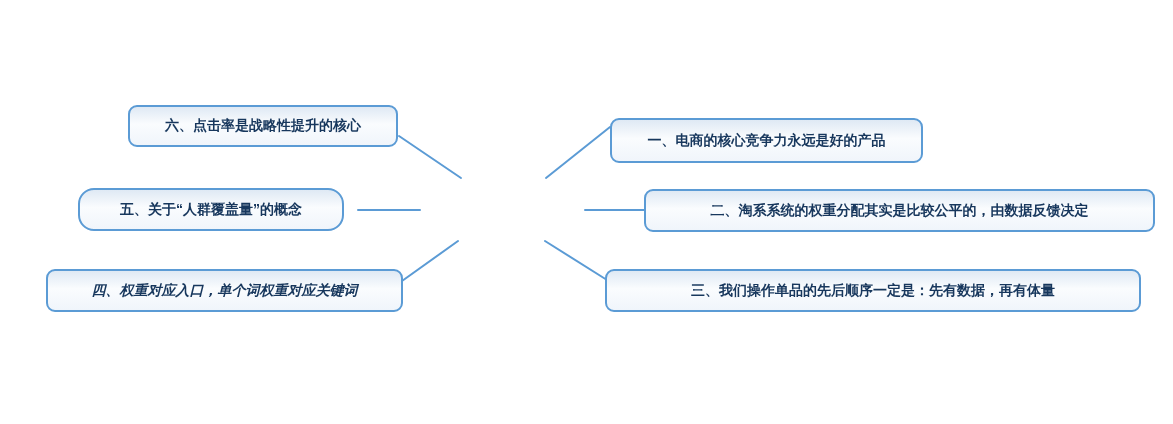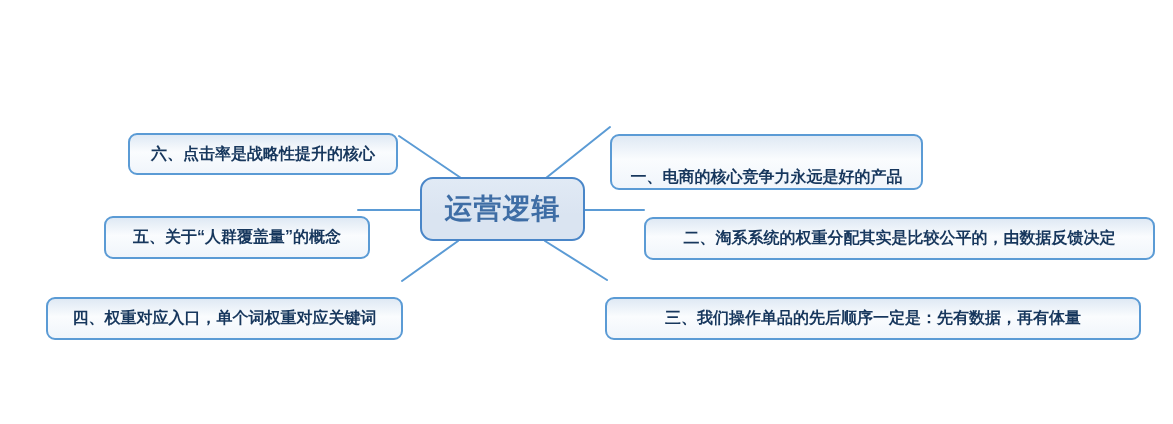--- a/index.html
+++ b/index.html
@@ -41,48 +41,44 @@
     color: var(--central-text, #3e6da5);
     font-size: 28px;
     font-weight: bold;
     letter-spacing: 1px;
   }
   .branch {
     background: linear-gradient(180deg, #dfe9f4 0%, #fafcfe 45%, var(--branch-fill, #f0f5fb) 100%);
     border: 2px solid var(--branch-border, #5b9bd5);
     border-radius: 9px;
     color: var(--branch-text, #17375d);
-    font-size: 16px;
+    font-size: 14px;
     font-weight: bold;
-    margin-top: 28px;
   }
-  .b-0 { left: 610px; top: 106px; width: 313px; height: 56px; align-items: flex-end; }  
+  .b-0 { left: 610px; top: 118px; width: 313px; height: 45px; }  
   .b-1 { left: 644px; top: 189px; width: 511px; height: 43px; font-family: Liberation Serif, serif; }  
   .b-2 { left: 605px; top: 269px; width: 536px; height: 43px; }  
-  .b-3 { left: 46px;  top: 269px; width: 357px; height: 43px; }  
-  .b-4 { left: 104px;  top: 188px; width: 266px; height: 43px; }  
+  .b-3 { left: 46px;  top: 269px; width: 357px; height: 43px; font-style: italic; }  
+  .b-4 { left: 78px;  top: 188px; width: 266px; height: 43px; border-radius: 16px; }  
   .b-5 { left: 128px; top: 105px; width: 270px; height: 42px; }  
 </style>
 </head>
 <body>
 
 <div class="canvas">
 
   <svg class="connector-layer" width="1173" height="424" viewBox="0 0 1173 424" xmlns="http://www.w3.org/2000/svg">
     <line class="connector" x1="610" y1="127" x2="546" y2="178"></line>
     <line class="connector" x1="585" y1="210" x2="644" y2="210"></line>
     <line class="connector" x1="545" y1="241" x2="607" y2="280"></line>
     <line class="connector" x1="402" y1="281" x2="458" y2="241"></line>
     <line class="connector" x1="358" y1="210" x2="420" y2="210"></line>
     <line class="connector" x1="399" y1="136" x2="461" y2="178"></line>
   </svg>
 
-  <div class="node central">
-    <span>运营逻辑</span>
-  </div>
 
   <div class="node branch b-0">
     <span>一、电商的核心竞争力永远是好的产品</span>
   </div>
 
   <div class="node branch b-1">
     <span>二、淘系系统的权重分配其实是比较公平的，由数据反馈决定</span>
   </div>
 
   <div class="node branch b-2">

